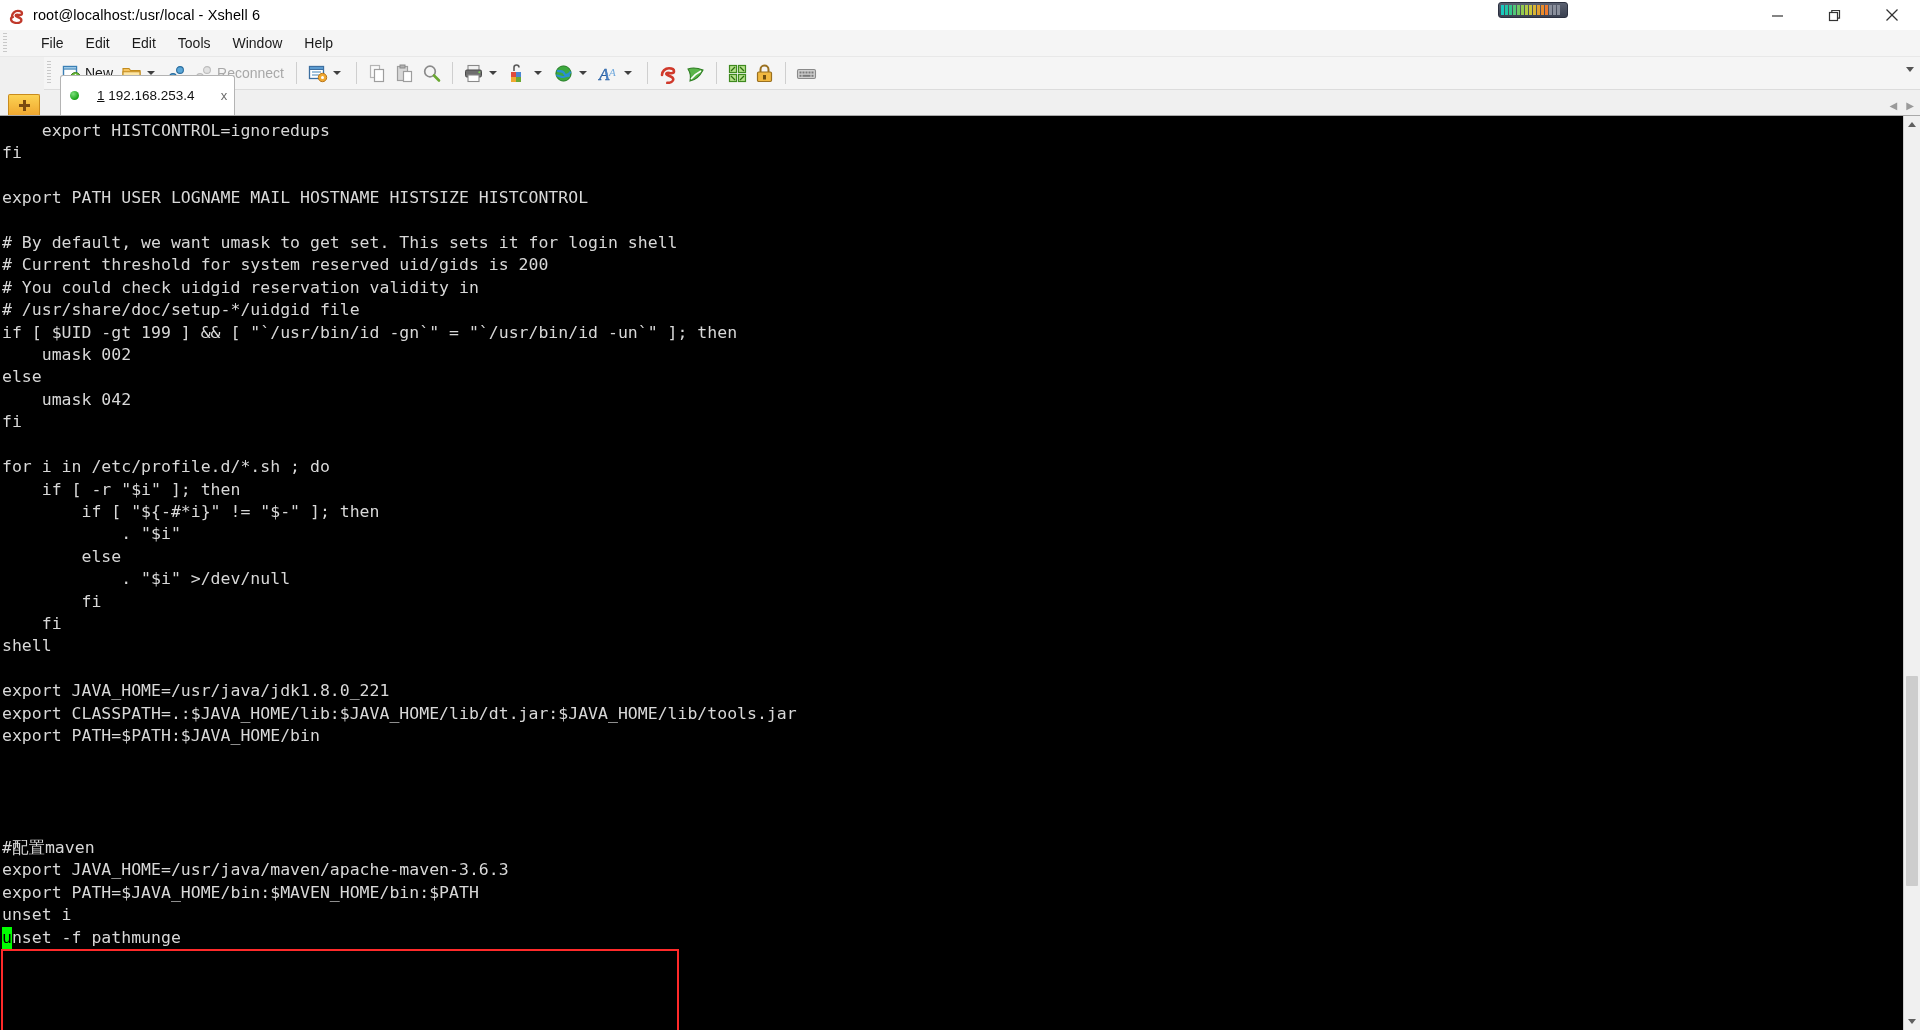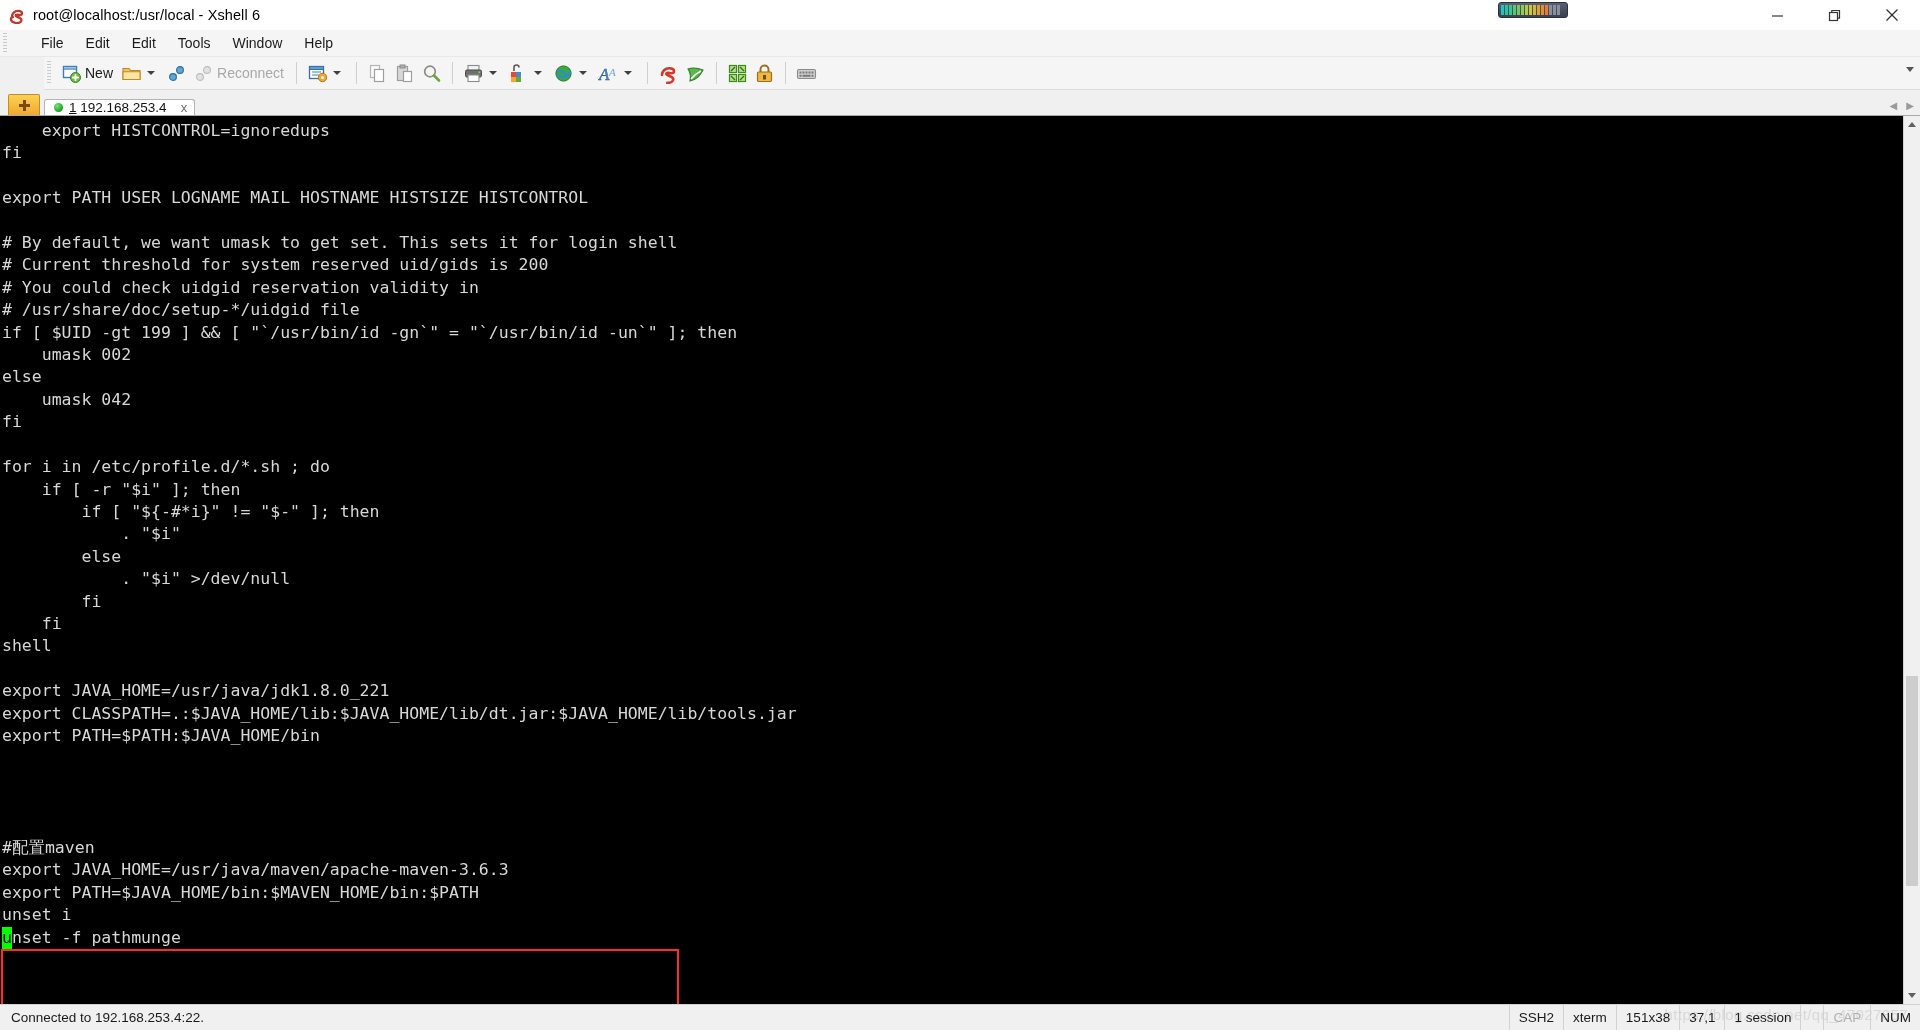--- a/index.html
+++ b/index.html
@@ -204,29 +204,29 @@
   }
   .tab-addbtn .plus::before,
   .tab-addbtn .plus::after {
     content: "";
     position: absolute;
     background: #7a4a10;
   }
   .tab-addbtn .plus::before { left: 4px; top: 0; width: 3px; height: 11px; }
   .tab-addbtn .plus::after  { top: 4px; left: 0; height: 3px; width: 11px; }
   .tab {
-    height: 16px;
-    margin-left: 4px;
+    height: 40px;
+    margin-left: 20px;
     background: #ffffff;
     border: 1px solid #b4b4b4;
     border-bottom: none;
     border-radius: 3px 3px 0 0;
     display: flex;
     align-items: center;
-    gap: 6px;
+    gap: 18px;
     padding: 0 7px 0 9px;
     box-sizing: border-box;
   }
   .tab-dot {
     width: 9px; height: 9px;
     border-radius: 50%;
     background: radial-gradient(circle at 35% 32%, #7ce07c, #19a319 70%, #0c7a0c);
     flex: 0 0 auto;
   }
   .tab-label {
@@ -702,28 +702,14 @@
       <div class="sb-arrow top">
           <i></i>
         </div>
       <div class="sb-thumb"></div>
       <div class="sb-arrow bottom">
           <i></i>
         </div>
     </div>
   </div>
 
-  <div class="statusbar">
-    <div class="status-left">Connected to 192.168.253.4:22.</div>
-    <div class="watermark">https://blog.csdn.net/qq_47027857</div>
-    <div class="status-right">
-      <div class="st-cell">SSH2</div>
-      <div class="st-cell">xterm</div>
-      <div class="st-cell">151x38</div>
-      <div class="st-cell">37,1</div>
-      <div class="st-cell">1 session</div>
-      <div class="st-cell blank-cell"></div>
-      <div class="st-cell dim">CAP</div>
-      <div class="st-cell">NUM</div>
-    </div>
-  </div>
 
 </div>
 
 </body></html>

